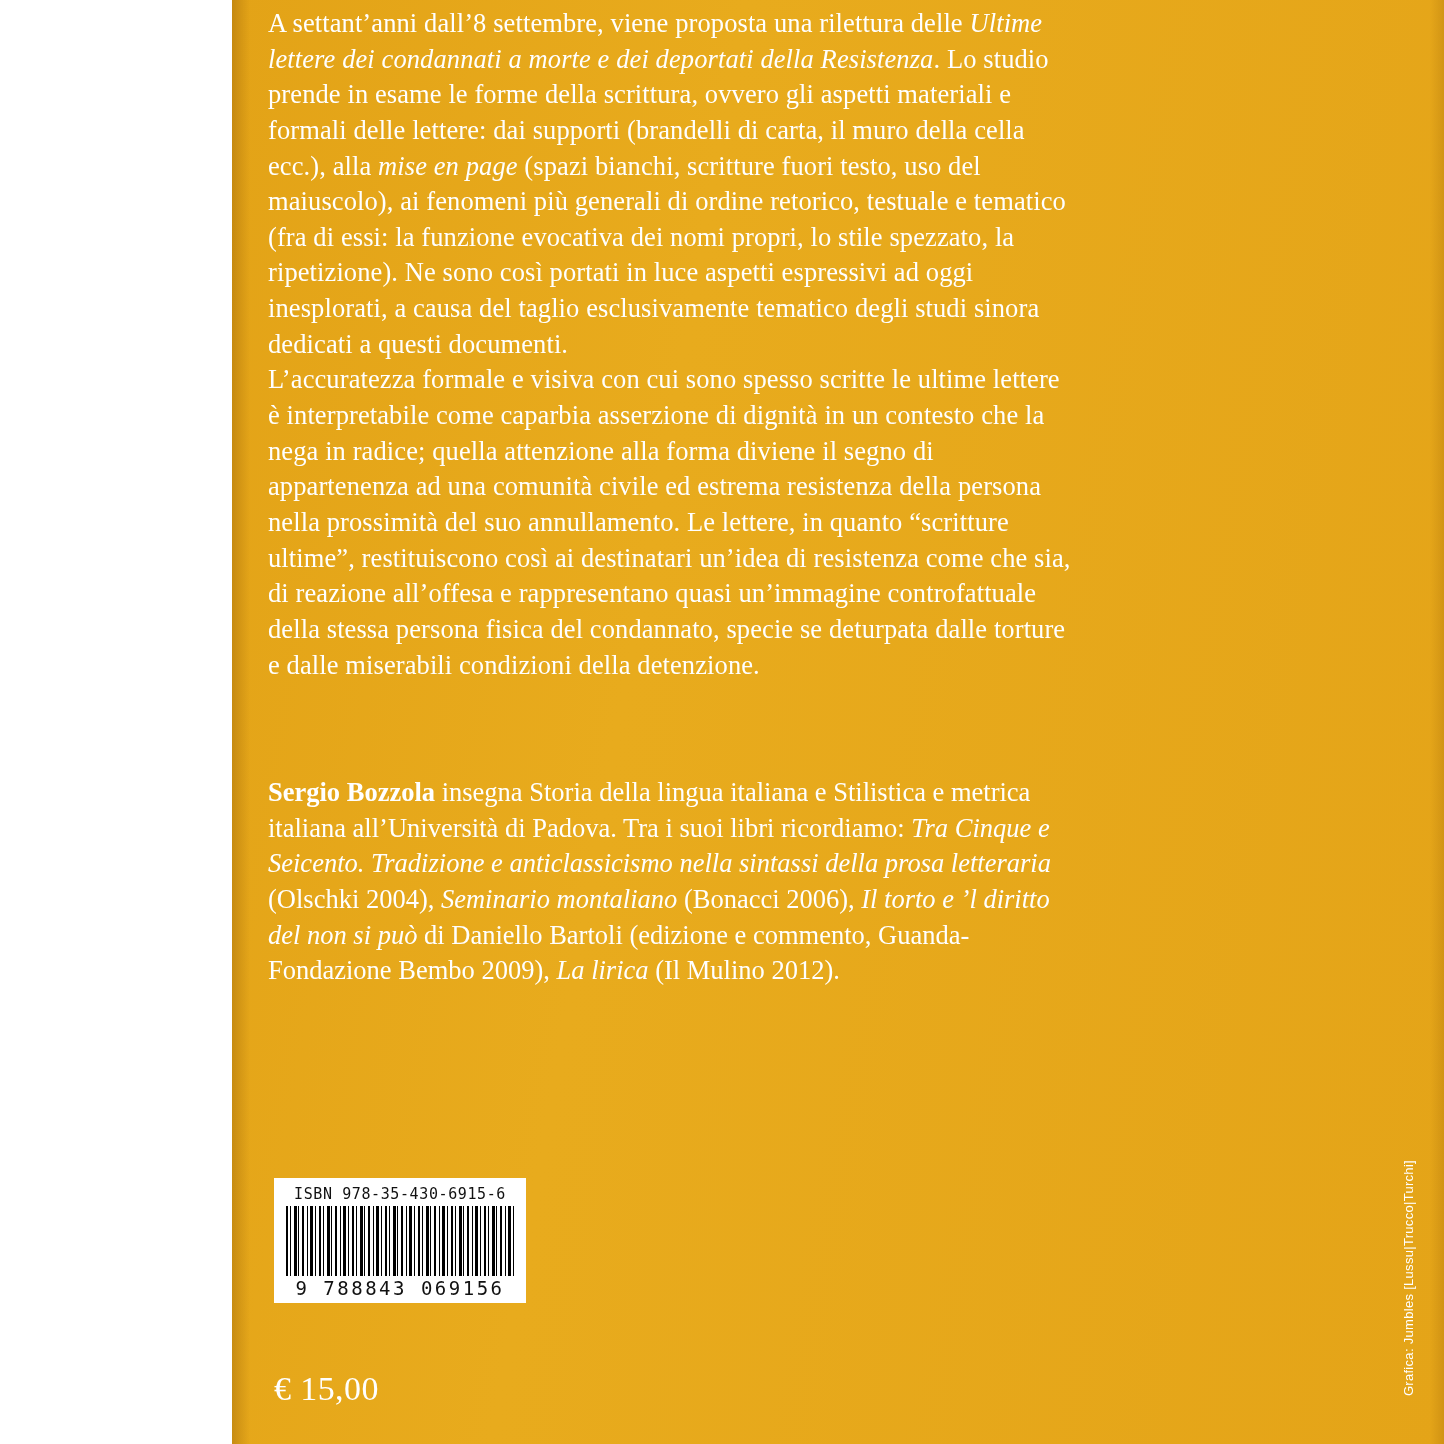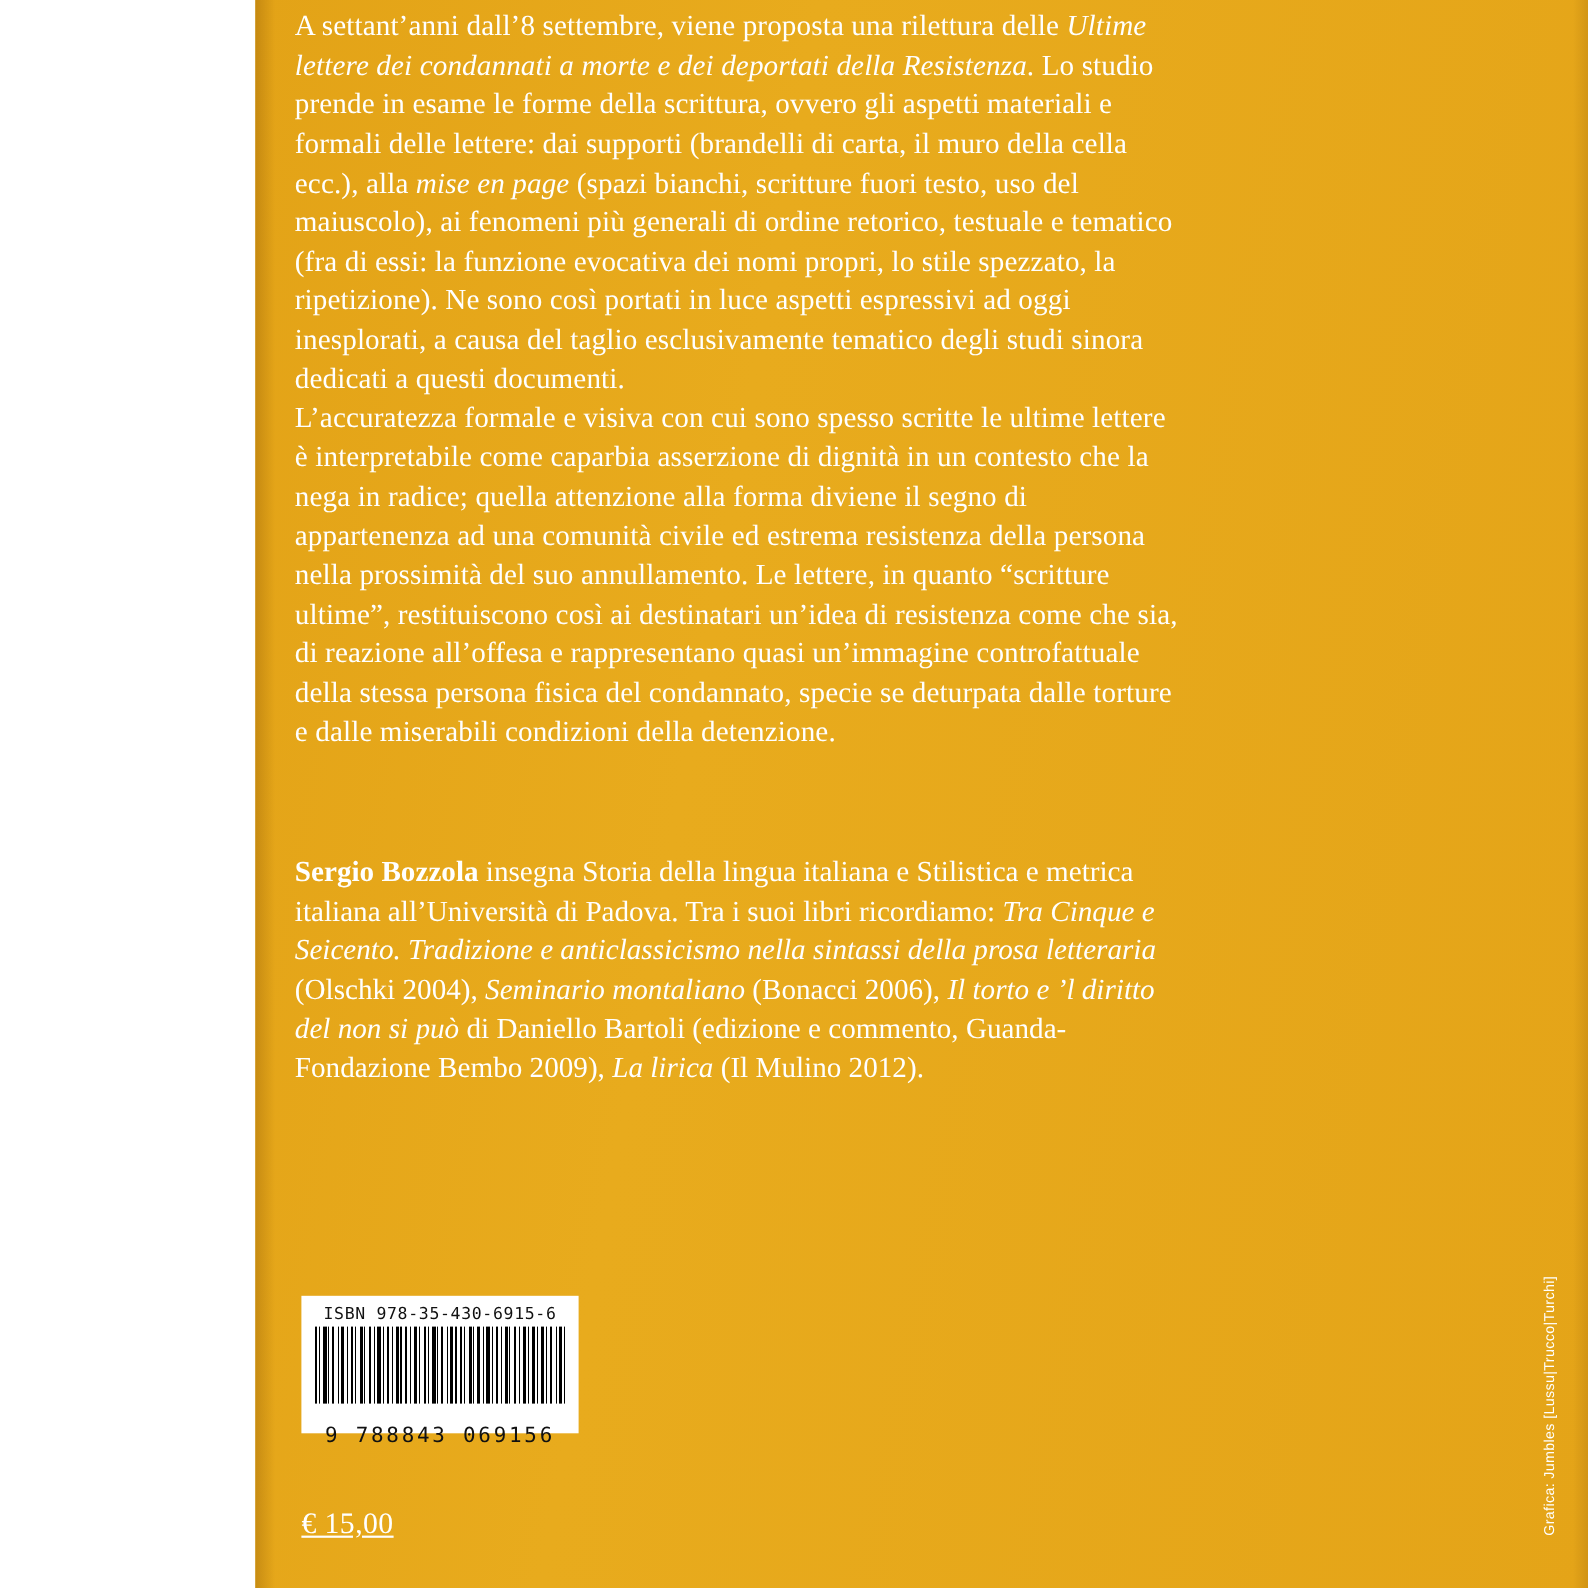--- a/index.html
+++ b/index.html
@@ -123,32 +123,31 @@
         #000 21px, #000 22px, #fff 22px, #fff 24px,
         #000 24px, #000 27px, #fff 27px, #fff 29px,
         #000 29px, #000 30px, #fff 30px, #fff 33px);
   }
   .barcode-digits {
     font-family: "DejaVu Sans Mono", monospace;
     font-size: 19px;
     color: #111111;
     letter-spacing: 2.5px;
     text-align: center;
-    margin-top: 18px;
+    margin-top: 1px;
     white-space: nowrap;
   }
 
   .price {
     position: absolute;
     left: 42px;
     top: 1370px;
     color: #ffffff;
-    font-size: 27px;
+    font-size: 34px;
     letter-spacing: 0.4px;
-    text-decoration: underline;
   }
 
   .credit {
     position: absolute;
     right: 28px;
     bottom: 48px;
     color: #ffffff;
     font-size: 13px;
     letter-spacing: 0.3px;
     writing-mode: vertical-rl;

